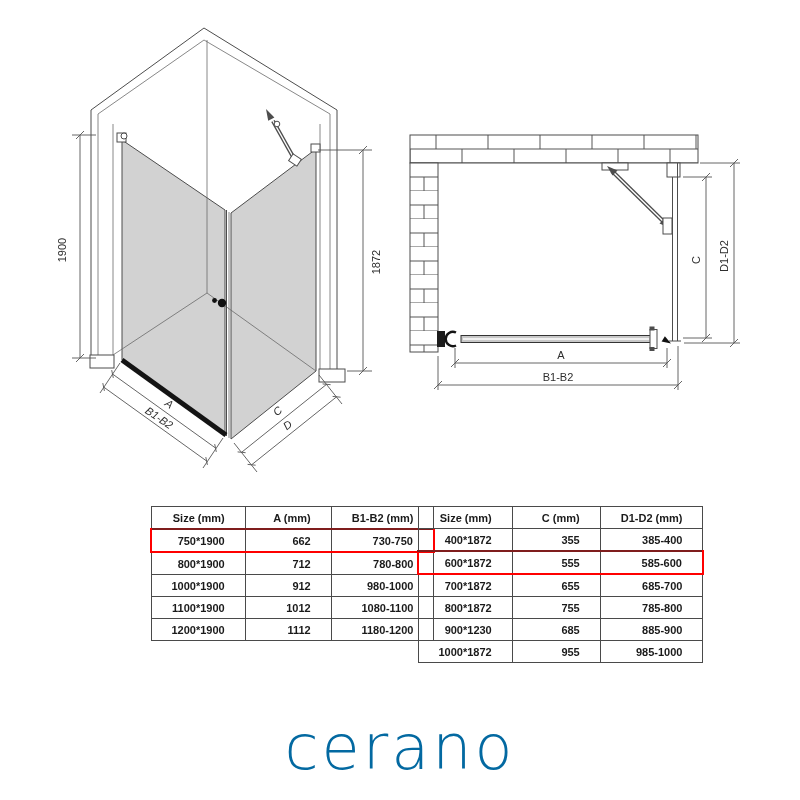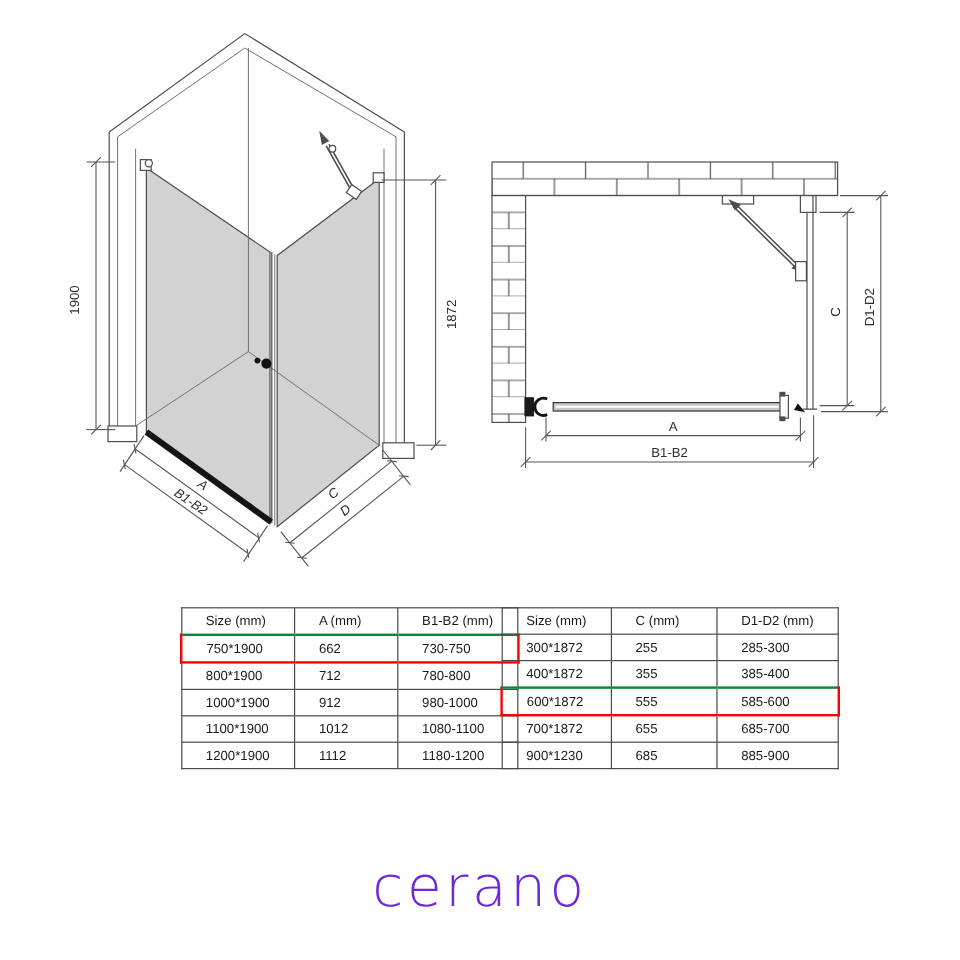--- a/index.html
+++ b/index.html
@@ -17,32 +17,32 @@
   .dim{stroke:#555;stroke-width:0.9;fill:none;}
   .glass{fill:#d2d2d2;stroke:#4d4d4d;stroke-width:1;}
   .fit{fill:#ffffff;stroke:#4d4d4d;stroke-width:1;}
   .solid{fill:#4d4d4d;stroke:none;}
   .black{fill:#111;stroke:none;}
   .dim-label-italic{font-style:italic;}
 
   
   table.spec{border-collapse:collapse;table-layout:fixed;font-size:11px;color:#1a1a1a;}
   table.spec th,table.spec td{
-    border:1px solid #4a4a4a;text-align:left;vertical-align:middle;
-    font-weight:normal;height:21px;padding:0 20px;white-space:nowrap;
+    border:1px solid #4a4a4a;text-align:right;vertical-align:middle;
+    font-weight:bold;height:21px;padding:0 20px;white-space:nowrap;
   }
-  tr.highlighted td{border-top:2px solid #15803d;border-bottom:2px solid #ff0000;}
+  tr.highlighted td{border-top:2px solid #7f1d1d;border-bottom:2px solid #ff0000;}
   tr.highlighted td:first-child{border-left:2px solid #ff0000;}
   tr.highlighted td:last-child{border-right:2px solid #ff0000;}
 
   
   .logo{
     position:absolute;top:714px;left:0;width:800px;text-align:center;
     font-family:"DejaVu Sans","Liberation Sans",sans-serif;
-    font-size:47px;font-weight:200;letter-spacing:3px;color:#6d28d9;line-height:1.1;
+    font-size:62px;font-weight:200;letter-spacing:3px;color:#0369a1;line-height:1.1;
   }
 </style>
 </head>
 <body>
 
 <svg class="abs" style="left:45px;top:8px;" width="350" height="472" viewBox="45 8 350 472">
 
   <g>
     <path class="ln" d="M91,110 L204,28 L337,110"></path>
     <path class="ln-thin" d="M98,114 L204,40 L330,114"></path>
@@ -265,40 +265,45 @@
     </colgroup>
   <thead>
     <tr>
       <th>Size (mm)</th>
       <th>C (mm)</th>
       <th>D1-D2 (mm)</th>
     </tr>
   </thead>
   <tbody>
     <tr>
-        <td>300*1872</td>
-        <td>255</td>
-        <td>285-300</td>
-      </tr>
-    <tr>
         <td>400*1872</td>
         <td>355</td>
         <td>385-400</td>
       </tr>
     <tr class="highlighted">
         <td>600*1872</td>
         <td>555</td>
         <td>585-600</td>
       </tr>
     <tr>
         <td>700*1872</td>
         <td>655</td>
         <td>685-700</td>
       </tr>
     <tr>
+        <td>800*1872</td>
+        <td>755</td>
+        <td>785-800</td>
+      </tr>
+    <tr>
         <td>900*1230</td>
         <td>685</td>
         <td>885-900</td>
       </tr>
+    <tr>
+        <td>1000*1872</td>
+        <td>955</td>
+        <td>985-1000</td>
+      </tr>
   </tbody>
 </table>
 
 <div class="logo">cerano</div>
 
 </body></html>

